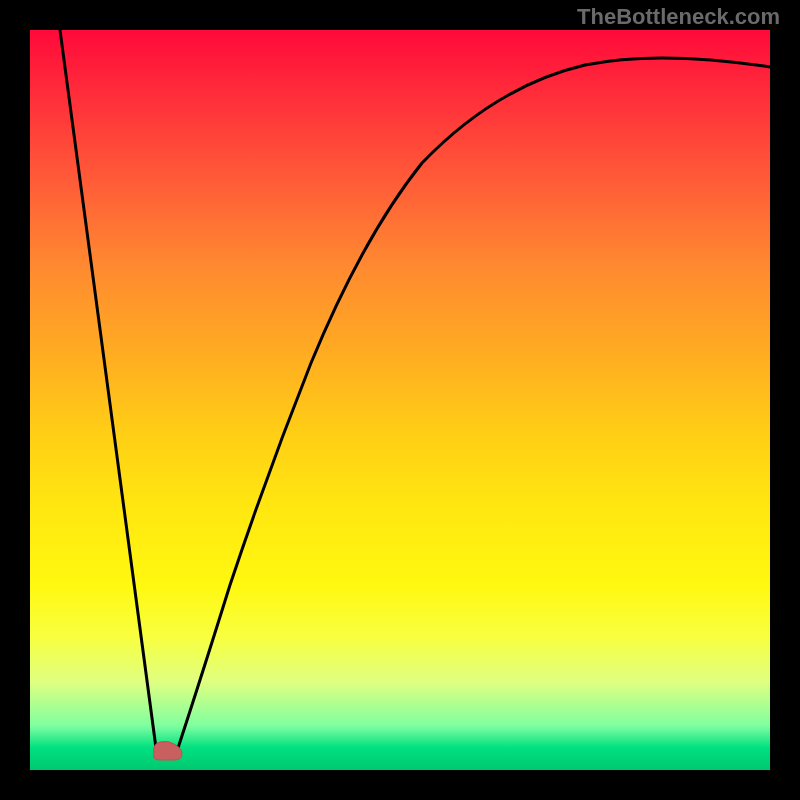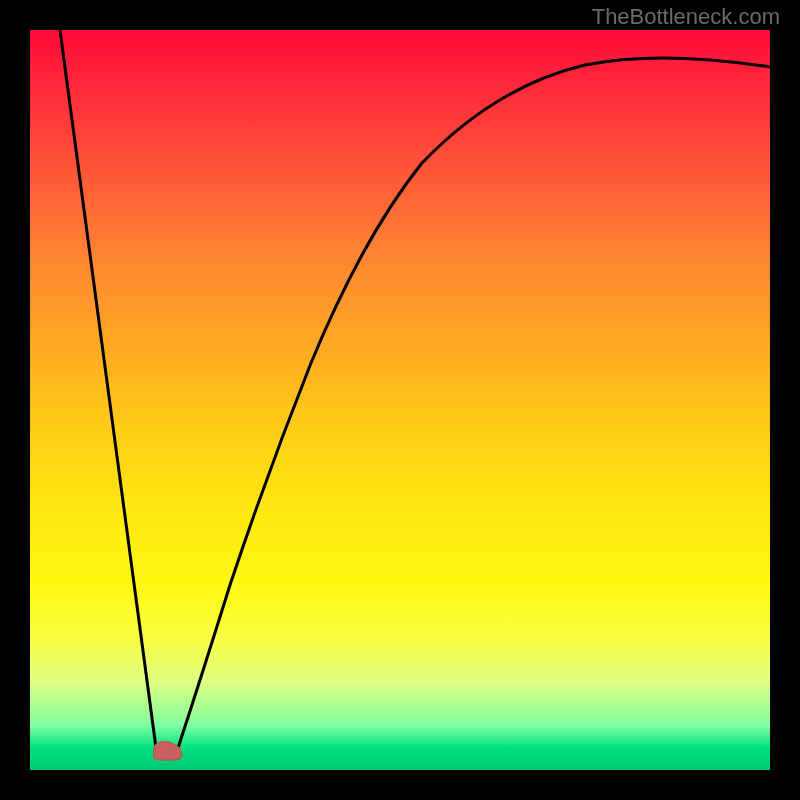--- a/index.html
+++ b/index.html
@@ -9,21 +9,21 @@
       background: #000;
       position: relative;
       font-family: Arial, sans-serif;
     }
     .watermark {
       position: absolute;
       top: 4px;
       right: 20px;
       color: #6a6a6a;
       font-size: 22px;
-      font-weight: 400;
+      font-weight: 700;
       z-index: 10;
     }
     .plot-area {
       position: absolute;
       top: 30px;
       left: 30px;
       width: 740px;
       height: 740px;
       background: linear-gradient(to bottom,
         #ff0a3a 0%,

